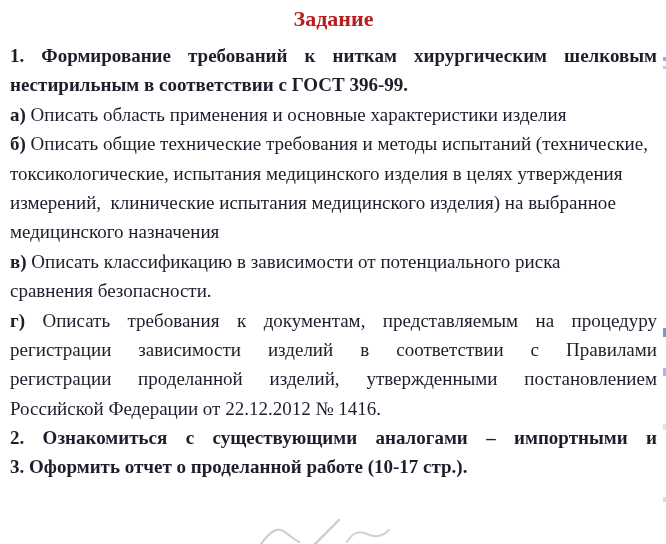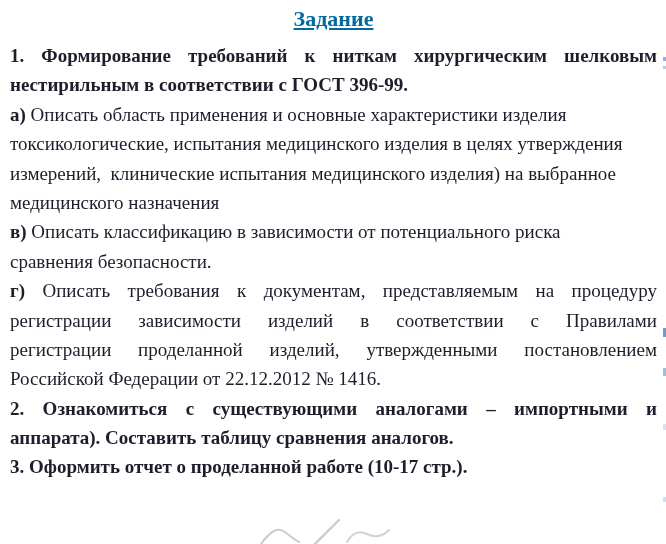--- a/index.html
+++ b/index.html
@@ -11,22 +11,21 @@
     overflow: hidden;
     position: relative;
   }
   .page { padding: 4px 9px 0 10px; }
   .doc-title {
     font-size: 22px;
     font-weight: bold;
     text-align: center;
     margin: 0 0 7px 0;
     line-height: 30px;
-    color: #0369a1;
-    text-decoration: underline;
+    color: #b91c1c;
   }
   .line {
     font-size: 19px;
     line-height: 29.4px;
     height: 29.4px;
     white-space: normal;
     overflow: hidden;
     text-align: left;
   }
   .line.just {
@@ -53,31 +52,31 @@
 </style>
 </head>
 <body>
 
 <div class="page">
   <div class="doc-title">Задание</div>
   <div>
       <div class="line just"><span class="b">1. Формирование требований к ниткам хирургическим шелковым кручёным</span></div>
       <div class="line"><span class="b">нестирильным в соответствии с ГОСТ 396-99.</span></div>
       <div class="line"><span class="b">а)</span><span> Описать область применения и основные характеристики изделия медицинского</span></div>
+      <div class="line"><span class="b">б)</span><span> Описать общие технические требования и методы испытаний (технические,</span></div>
       <div class="line"><span>токсикологические, испытания медицинского изделия в целях утверждения типа средств</span></div>
       <div class="line"><span>измерений,&nbsp; клинические испытания медицинского изделия) на выбранное изделие</span></div>
       <div class="line"><span>медицинского назначения</span></div>
       <div class="line"><span class="b">в)</span><span> Описать классификацию в зависимости от потенциального риска применения и общие</span></div>
       <div class="line"><span>сравнения безопасности.</span></div>
       <div class="line just"><span class="b">г)</span><span> Описать требования к документам, представляемым на процедуру государственной</span></div>
       <div class="line just"><span>регистрации зависимости изделий в соответствии с Правилами государственной</span></div>
       <div class="line just"><span>регистрации проделанной изделий, утвержденными постановлением Правительства</span></div>
       <div class="line"><span>Российской Федерации от 22.12.2012 № 1416.</span></div>
       <div class="line just"><span class="b">2.</span><span class="b"> Ознакомиться с существующими аналогами – импортными и отечественными (2-3</span></div>
-      <div class="line"><span class="b">аппарата). Составить таблицу сравнения аналогов.</span></div>
       <div class="line"><span class="b">3. Оформить отчет о проделанной работе (10-17 стр.).</span></div>
     </div>
 </div>
 
 <svg class="scribble" viewBox="0 0 160 26" fill="none" xmlns="http://www.w3.org/2000/svg">
   <path d="M6 26 Q 20 6 30 14 T 44 24" stroke="#a79fad" stroke-width="2" stroke-linecap="round"></path>
   <path d="M56 30 L 84 2" stroke="#a79fad" stroke-width="2.4" stroke-linecap="round"></path>
   <path d="M92 24 Q 100 10 112 16 Q 124 22 134 12" stroke="#b3abba" stroke-width="2" stroke-linecap="round"></path>
 </svg>
 

